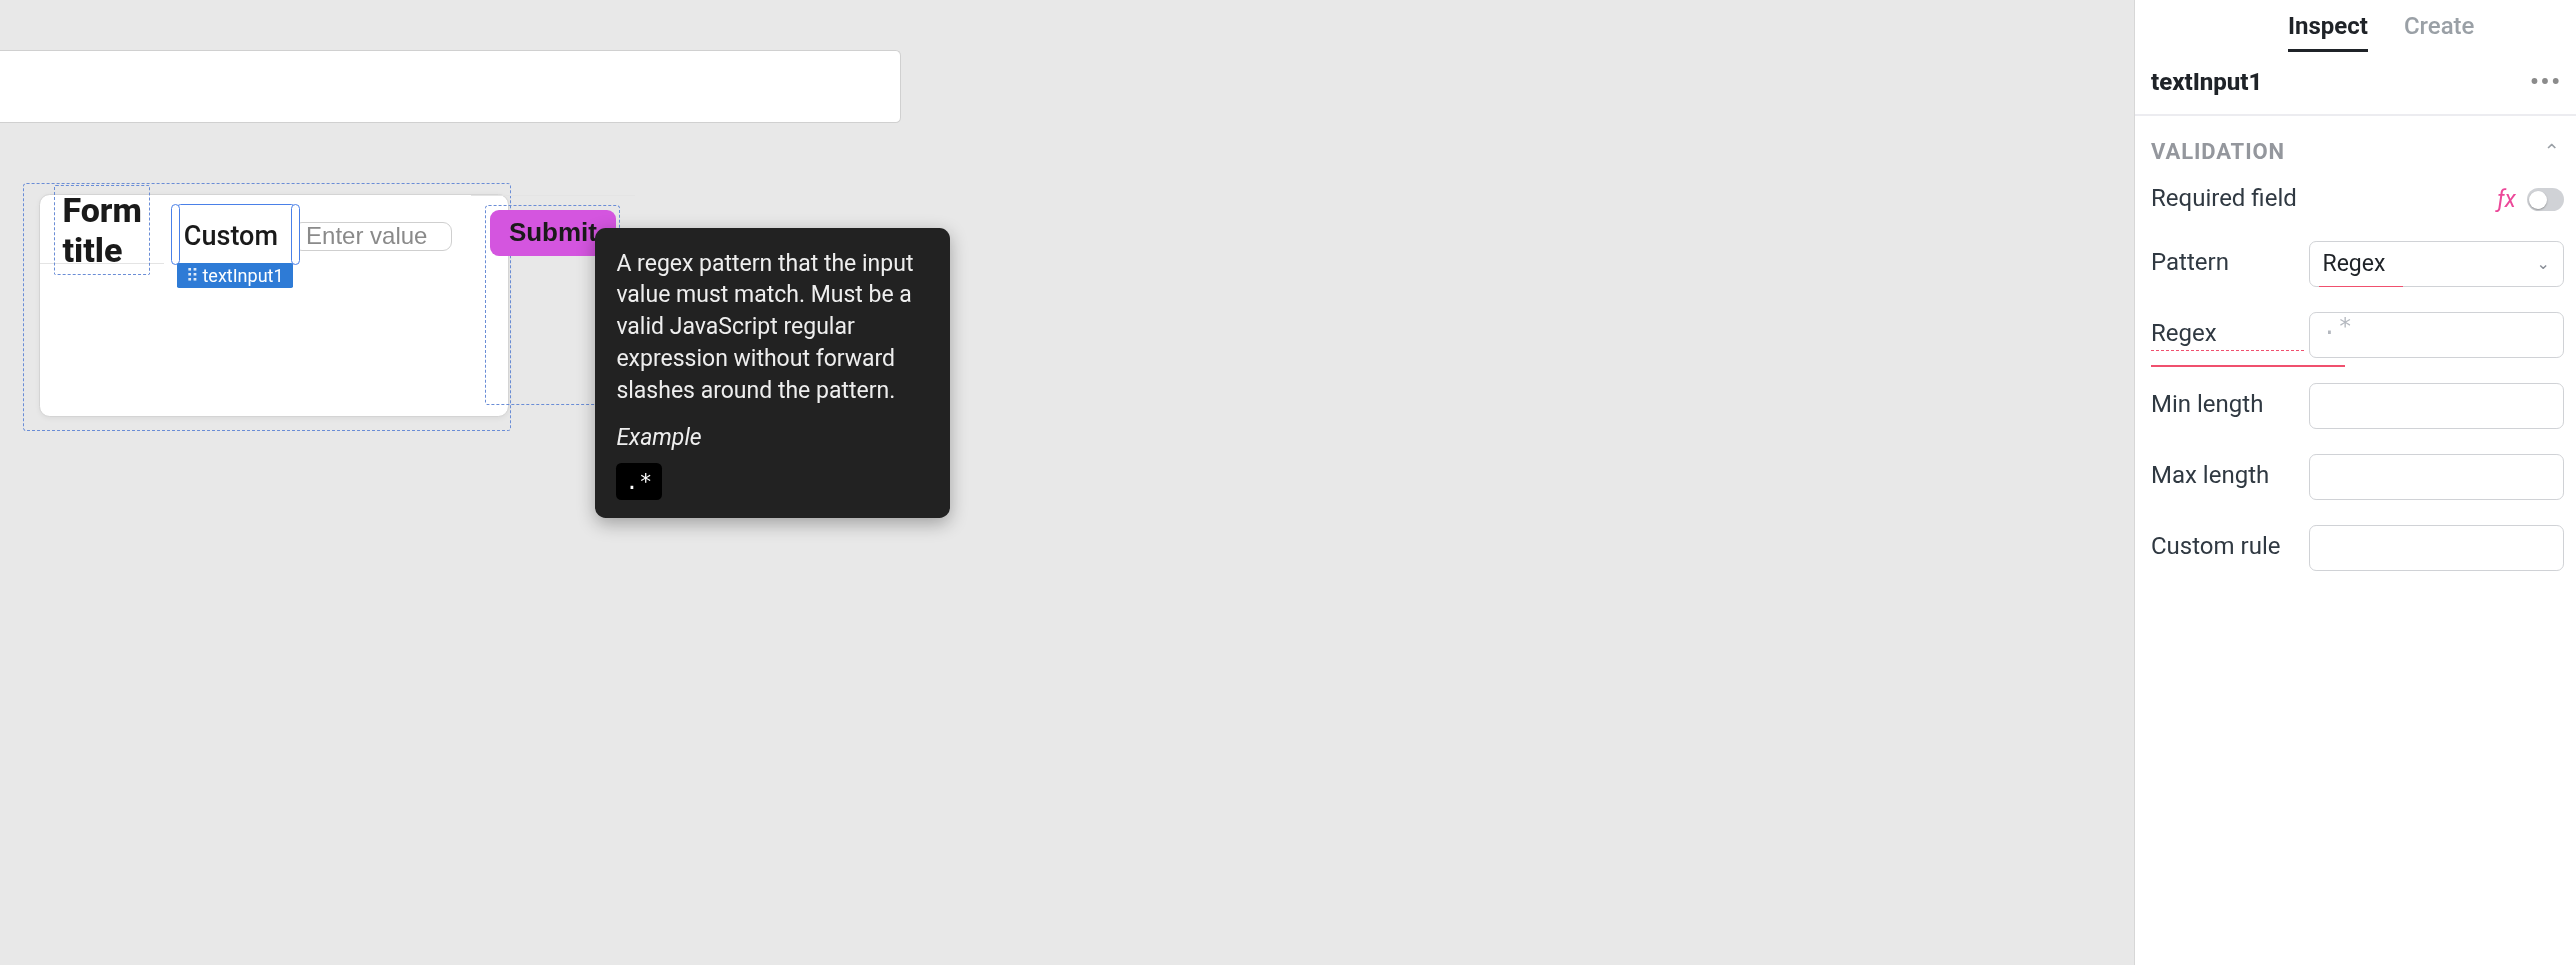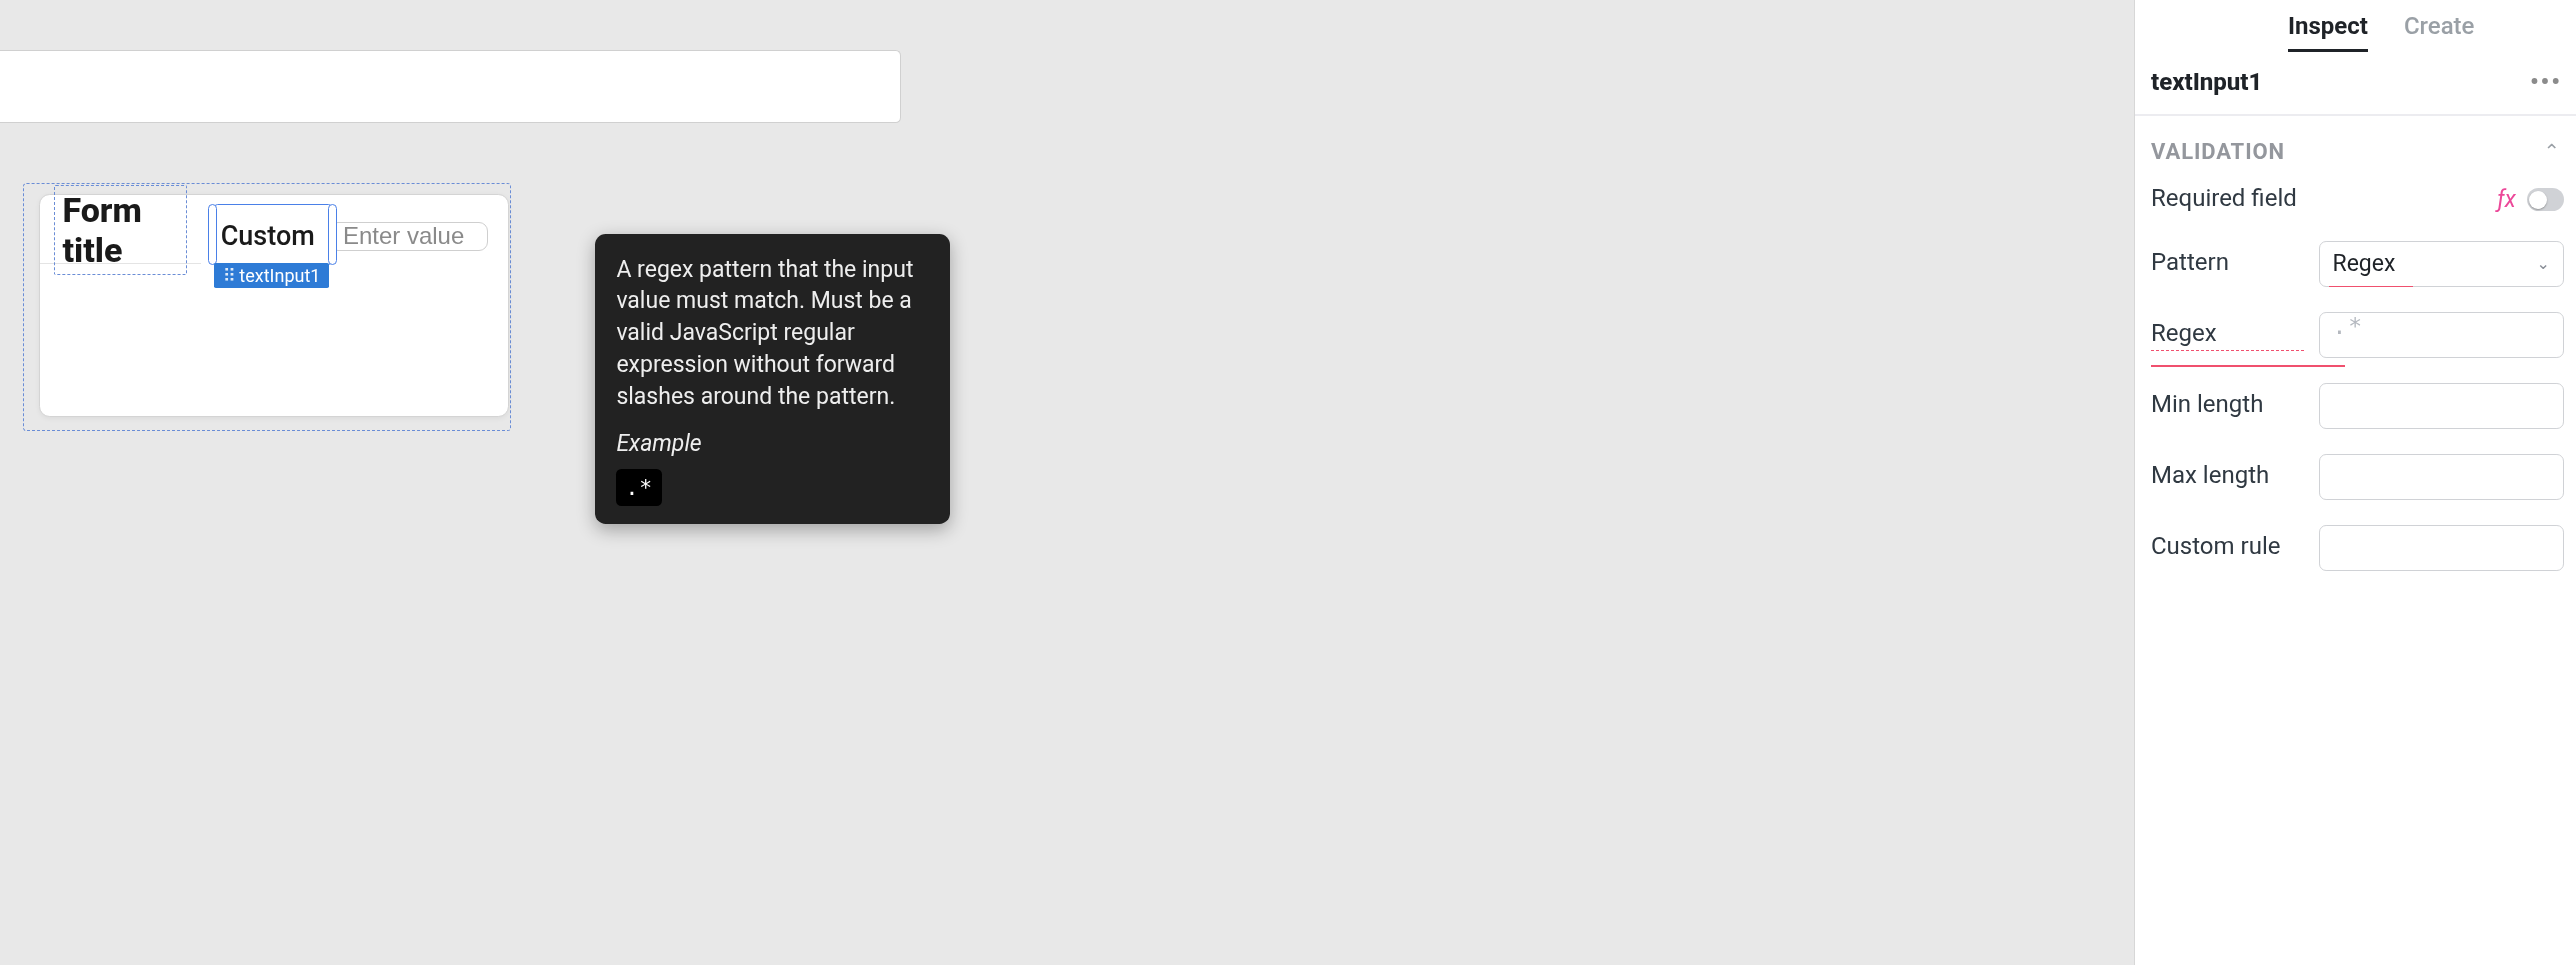--- a/index.html
+++ b/index.html
@@ -120,21 +120,21 @@
   }
   .submit-btn {
     width:100%; height:46px;
     background:#d455df;
     color:#1a1a1a; font-size:26px; font-weight:600;
     border:none; border-radius:9px;
     cursor:pointer;
   }
 
   .tooltip {
-    position:absolute; left:595px; top:234px; width:355px;
+    position:absolute; left:595px; top:228px; width:355px;
     background:#222; color:#eee; border-radius:10.7px;
     padding: 19.6px 21.4px 18px 21.4px;
     box-shadow: 0 5.3px 18px rgba(0,0,0,.3);
     line-height:1.38;
     font-size:23px;
   }
   .tooltip-example-label { font-style:italic; margin-top:16px; margin-bottom:9px; }
   .tooltip-code {
     display:inline-block;
     background:#000; color:#fff;
@@ -167,21 +167,21 @@
     display:flex; align-items:center; justify-content:space-between;
     padding: 23px 16px 7.1px 16px;
     border-top:0.9px solid #ececf0;
   }
   .section-title { color:#94979d; font-weight:700; letter-spacing:0.9px; font-size:22px; }
   .chev { color:#9aa0a6; font-size:19.6px; cursor:pointer; }
   .row {
     display:grid;
     grid-template-columns: 153px 1fr;
     align-items:center;
-    gap: 15px;
+    gap: 5px;
     padding: 12.5px 12.5px 12.5px 16px;
   }
   .row .lbl { color:#303942; border-bottom:1.8px dashed transparent; padding-bottom:2.7px;}
   .row .lbl.red { border-bottom:1.8px dashed #f0506e; }
   .rhs { display:flex; align-items:center; gap:10.7px; justify-content:flex-end; }
   .fx { color:#ec4899; font-style:italic; font-size:23px; cursor:pointer; }
   .toggle {
     width:37px; height:23px; border-radius:11.6px; background:#d0d2d6;
     position:relative; cursor:pointer;
   }
@@ -236,20 +236,25 @@
           <span class="input-label">Custom</span>
           <input class="input-box" placeholder="Enter value" style="">
         </div>
         <div class="comp-tag">
           <span class="grip">⠿</span>
           <span>textInput1</span>
         </div>
       </div>
     </div>
 
+    <div class="form-footer">
+      <div class="submit-wrap">
+        <button class="submit-btn">Submit</button>
+      </div>
+    </div>
   </div>
 
   <div class="tooltip">
     <div>A regex pattern that the input value must match. Must be a valid JavaScript regular expression without forward slashes around the pattern.</div>
     <div class="tooltip-example-label">Example</div>
     <span class="tooltip-code">.*</span>
   </div>
 </div>
 
 <aside class="inspector">

